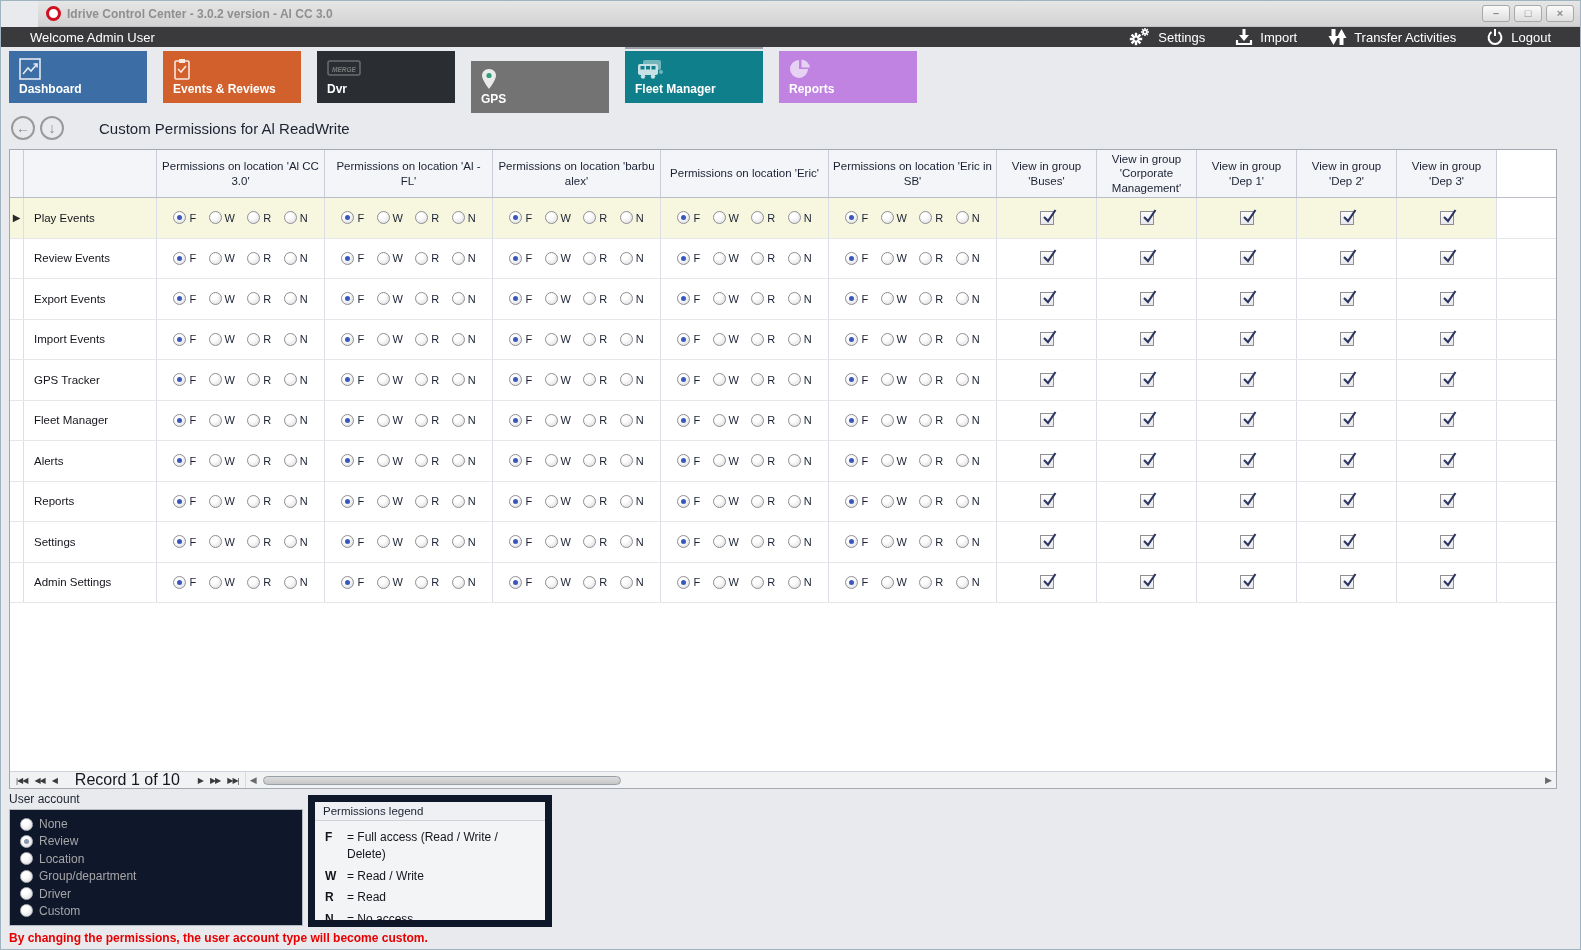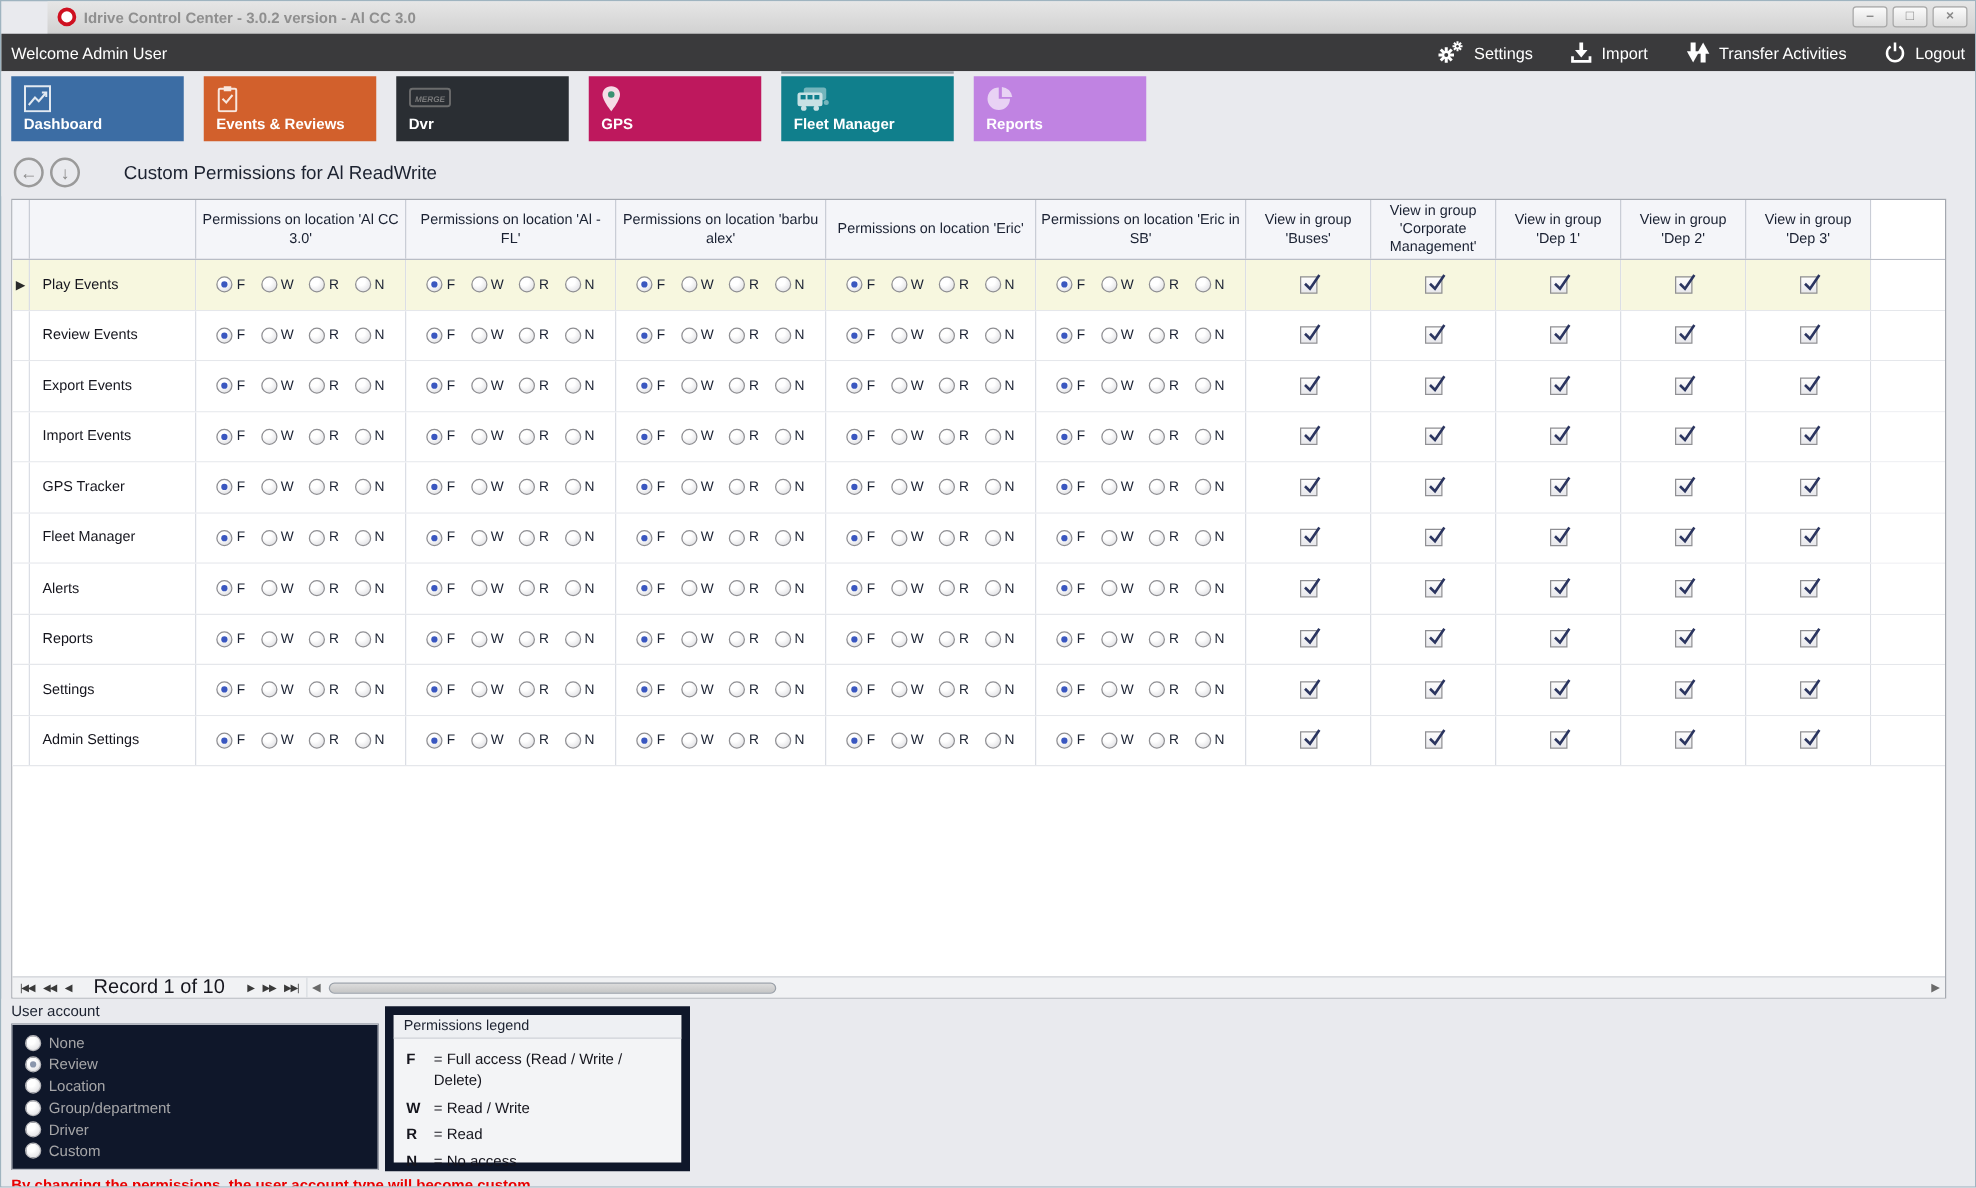--- a/index.html
+++ b/index.html
@@ -7,21 +7,21 @@
   .window{position:relative;width:1581px;height:950px;background:#e9eaee;border:1px solid #9fb4c0;overflow:hidden;}
 
   
   .titlebar{height:26px;background:linear-gradient(#e6e6e6,#d2d2d2);display:flex;align-items:center;padding:0 6px;border-bottom:1px solid #c2c2c2;margin-left:37px;}
   .logo{width:15px;height:15px;border-radius:50%;border:3px solid #cf1020;background:#fff;margin:0 6px 0 2px;}
   .titletext{font-size:12px;font-weight:bold;color:#8f8f8f;flex:1;white-space:nowrap;overflow:hidden;}
   .wctrls{display:flex;gap:4px;}
   .wbtn{width:28px;height:17px;border:1px solid #a8a8a8;border-radius:3px;background:linear-gradient(#fbfbfb,#dedede);color:#8a8a8a;font-size:11px;font-weight:bold;display:flex;align-items:center;justify-content:center;line-height:1;}
 
   
-  .topbar{height:30px;background:#3a3a3c;display:flex;align-items:center;color:#fff;padding:0 8px;}
+  .topbar{height:20px;background:#3a3a3c;display:flex;align-items:center;color:#fff;padding:0 29px;}
   .welcome{font-size:13px;flex:1;}
   .actions{display:flex;align-items:center;gap:30px;}
   .action{display:flex;align-items:center;gap:7px;font-size:13px;cursor:pointer;}
   .action svg{display:block;}
 
   
   .tabstrip{height:62px;display:flex;align-items:flex-start;gap:16px;padding:4px 0 0 8px;background:#e9eaee;}
   .tab{position:relative;width:138px;height:52px;color:#fff;padding:7px 10px;cursor:pointer;}
   .tab .tlabel{position:absolute;left:10px;bottom:7px;font-size:12px;font-weight:bold;white-space:nowrap;}
   .tab .ticon{position:absolute;left:10px;top:7px;opacity:.85;}
@@ -192,21 +192,21 @@
           </svg></span>
         <span class="tlabel">Events &amp; Reviews</span>
       </div>
       <div class="tab" style="background: rgb(42, 46, 51);">
         <span class="ticon"><svg width="34" height="20" viewBox="0 0 34 20">
             <rect x="1" y="3" width="32" height="14" rx="2" fill="none" stroke="#777" stroke-width="1.5"></rect>
             <text x="17" y="13.5" font-size="6.5" font-style="italic" font-weight="bold" fill="#888" text-anchor="middle" font-family="Liberation Sans,sans-serif">MERGE</text>
           </svg></span>
         <span class="tlabel">Dvr</span>
       </div>
-      <div class="tab" style="background: #be185d;">
+      <div class="tab" style="background: #737373; margin-top: 10px;">
         <span class="ticon"><svg width="16" height="22" viewBox="0 0 16 22">
             <path d="M8 1 C3.6 1 1 4.2 1 7.6 C1 12.4 8 21 8 21 C8 21 15 12.4 15 7.6 C15 4.2 12.4 1 8 1 Z" fill="#fff"></path>
             <circle cx="8" cy="7.5" r="2.6" fill="#22a876"></circle>
           </svg></span>
         <span class="tlabel">GPS</span>
       </div>
       <div class="tab selected" style="background: rgb(16, 127, 140);">
         <span class="ticon"><svg width="30" height="22" viewBox="0 0 30 22">
             <g fill="#fff" opacity="0.9">
               <rect x="8" y="2" width="18" height="10" rx="2" opacity="0.55"></rect>

